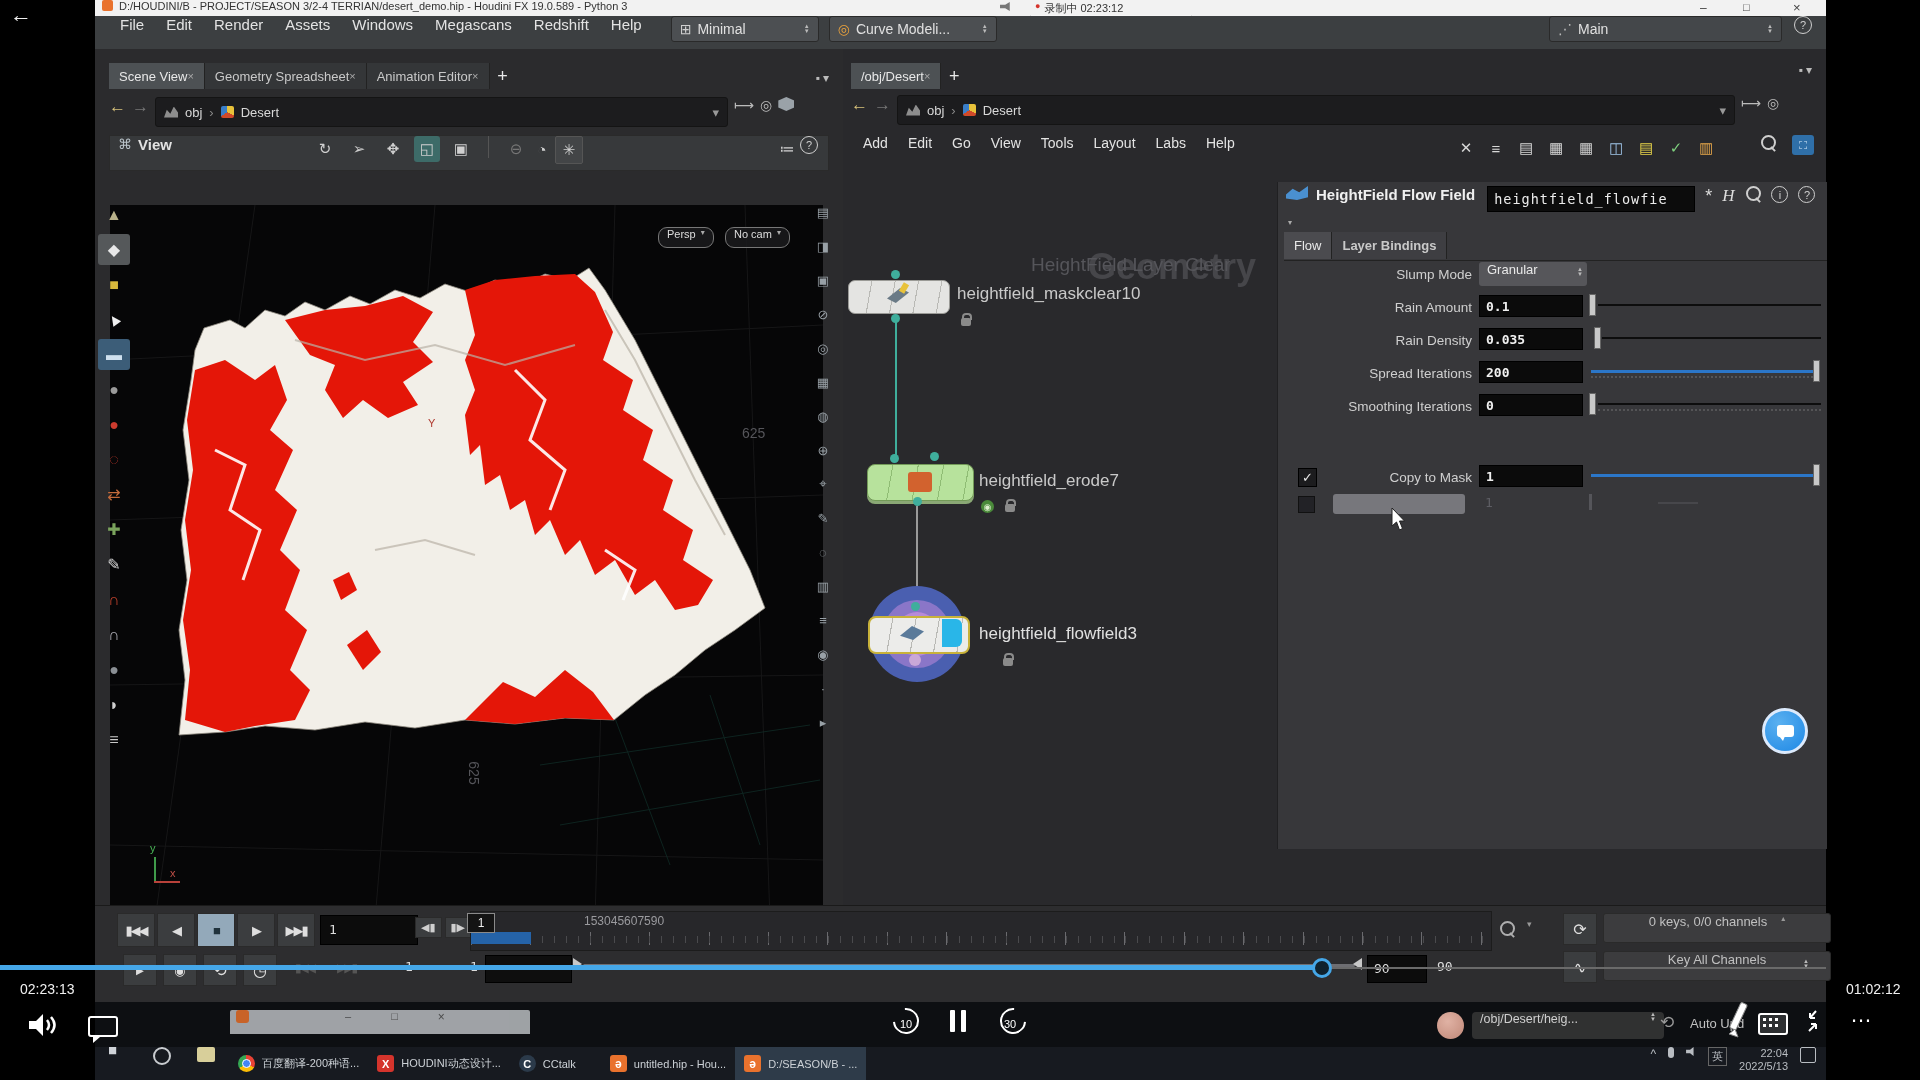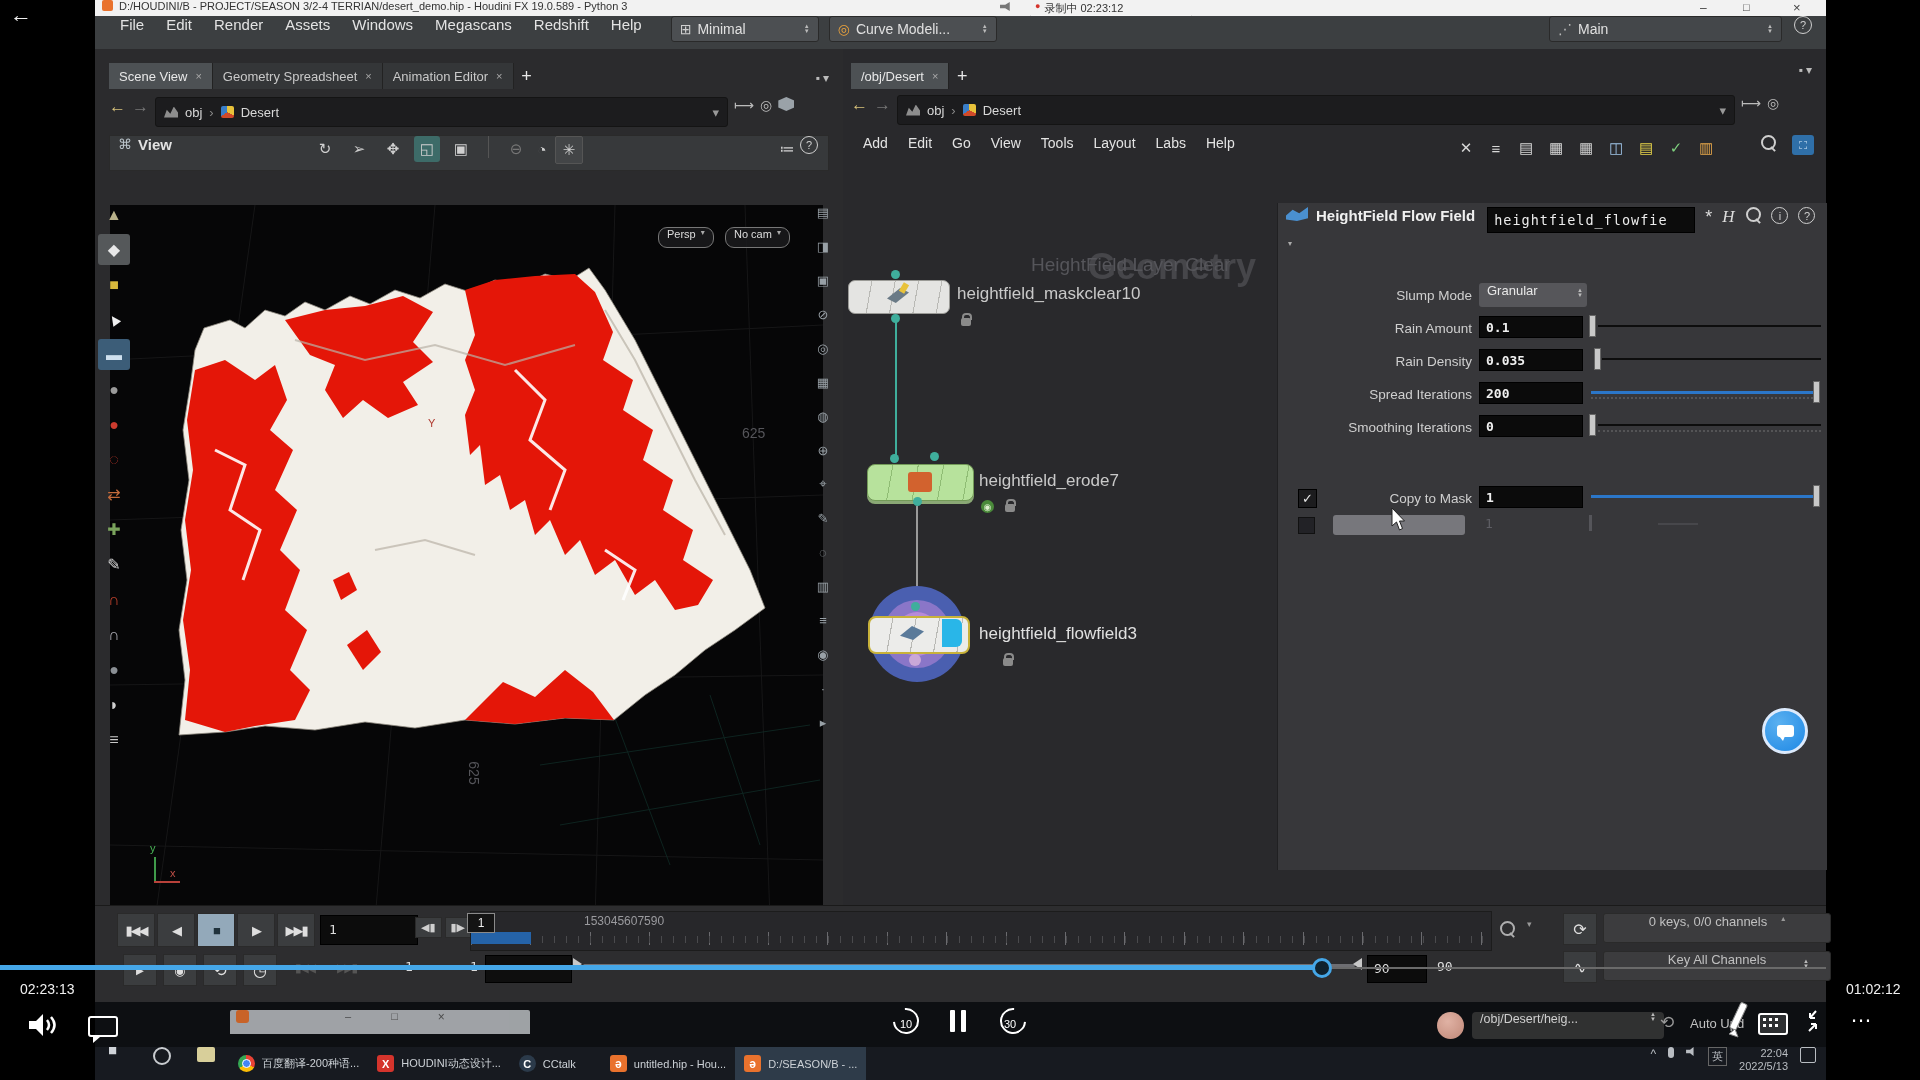--- a/index.html
+++ b/index.html
@@ -6,21 +6,21 @@
   #stage{position:relative;width:1920px;height:1080px;background:#000;overflow:hidden;
          font-family:"Liberation Sans",sans-serif;color:#ddd;font-size:13px}
   .abs{position:absolute}
   .mono{font-family:"DejaVu Sans Mono",monospace}
   .cen{display:flex;align-items:center;justify-content:center}
   .rowfx{display:flex;align-items:flex-start}
   
   .titlebar{left:95px;top:0;width:1731px;height:16px;background:#f2f2f2;color:#333;font-size:11px}
   .menubar{left:95px;top:16px;width:1731px;height:33px;background:#3c3f41;border-bottom:1px solid #232323}
   .pane{background:#2b2b2d}
-  .tab{height:26px;padding:0 10px;display:flex;align-items:center;gap:8px;background:#343638;color:#c9c9c9;
+  .tab{height:26px;padding:0 10px;display:flex;align-items:center;background:#343638;color:#c9c9c9;
        border-right:1px solid #222;font-size:13px}
   .tab.active{background:#4d5154;color:#e8e8e8}
   .tab .x{color:#aaa;font-size:11px}
   .chip{background:#1c1c1e;border:1px solid #141414;border-radius:3px;height:28px;display:flex;align-items:center;gap:7px;padding:0 8px;color:#d8d8d8}
   .menu-item{padding:0 11px;color:#e3e3e3;font-size:15px}
   .nmenu-item{padding:0 10px;color:#e3e3e3;font-size:14px}
   .ddbtn{background:#4c4f52;border:1px solid #2a2a2a;border-radius:3px;height:24px;display:flex;align-items:center;gap:6px;padding:0 8px;color:#e0e0e0;font-size:14px}
   .spin{display:flex;flex-direction:column;line-height:5px;font-size:6px;color:#bbb;align-items:center}
   .iconbtn{width:26px;height:26px;display:flex;align-items:center;justify-content:center;color:#cfcfcf;font-size:15px}
   .tool-item{width:32px;height:31px;display:flex;align-items:center;justify-content:center;font-size:16px;border-radius:3px}
@@ -372,38 +372,46 @@
       <div class="node-dot" style="left:68px;top:416px"></div>
       <div class="abs" style="left:25px;top:430px;width:98px;height:34px;background:#ececea;border:2px solid #c8b23a;border-radius:8px;background-image:repeating-linear-gradient(100deg,transparent 0 22px,#b9b9b5 22px 23px)">
         <div class="abs" style="left:72px;top:1px;width:20px;height:28px;background:#29b6e8;border-radius:0 6px 6px 0"></div>
         <div class="abs" style="left:30px;top:8px;width:24px;height:14px;background:#5a7a9a;clip-path:polygon(0 70%,50% 0,100% 40%,55% 100%)"></div>
       </div>
       <div class="abs cen" style="left:66px;top:468px;width:12px;height:12px;border-radius:50%;background:#caa8d8"></div>
       <span class="nlabel" style="left:136px;top:438px;color:#e0e0e0">heightfield_flowfield3</span>
       <div class="lock" style="left:160px;top:472px"></div>
     </div>
 
-    <div class="abs" style="left:434px;top:154px;width:549px;height:667px;background:#37373a;border-left:1px solid #202022">
+    <div class="abs" style="left:434px;top:133px;width:549px;height:667px;background:#37373a;border-left:1px solid #202022">
 
       <div class="rowfx" style="height:32px;margin-top:4px">
         <div style="width:22px;height:14px;background:#4a90d0;clip-path:polygon(0 60%,30% 20%,60% 45%,100% 0,100% 80%,50% 100%,0 90%);margin:0 8px"></div>
         <span style="font-weight:bold;font-size:15px;color:#f0f0f0">HeightField Flow Field</span>
         <div class="mono" style="margin-left:12px;width:200px;height:24px;background:#0c0c0c;border:1px solid #000;line-height:24px;padding-left:6px;font-size:13.5px;color:#ececec;letter-spacing:1px">heightfield_flowfie</div>
         <span style="margin-left:10px;font-size:18px;color:#ddd">*</span>
         <span style="margin-left:10px;font-family:'Liberation Serif',serif;font-style:italic;font-size:17px;color:#ddd">H</span>
         <div class="lens" style="margin-left:12px"></div>
         <div class="circ" style="margin-left:10px;width:15px;height:15px">
             <span>i</span>
           </div>
         <div class="circ" style="margin:0 10px;width:15px;height:15px">
             <span>?</span>
           </div>
       </div>
       <span style="position:absolute;left:10px;top:36px;font-size:8px;color:#aaa">▾</span>
 
+      <div class="rowfx" style="margin:14px 0 0 6px;border-bottom:1px solid #222;height:28px">
+        <div class="tab active" style="height:27px;background:#4b4b4f">
+            <span>Flow</span>
+          </div>
+        <div class="tab" style="height:27px;background:#3e3e42;font-weight:bold">
+            <span>Layer Bindings</span>
+          </div>
+      </div>
 
       <span class="plabel" style="left:12px;top:85px">Slump Mode</span>
       <div class="abs rowfx" style="left:201px;top:80px;width:92px;height:24px;background:#56565a;border-radius:3px;padding:0 8px;color:#e8e8e8">
         <span>Granular</span>
       </div>
       <div class="spin abs" style="left:299px;top:85px">
           <span>▲</span>
           <span>▼</span>
         </div>
 

